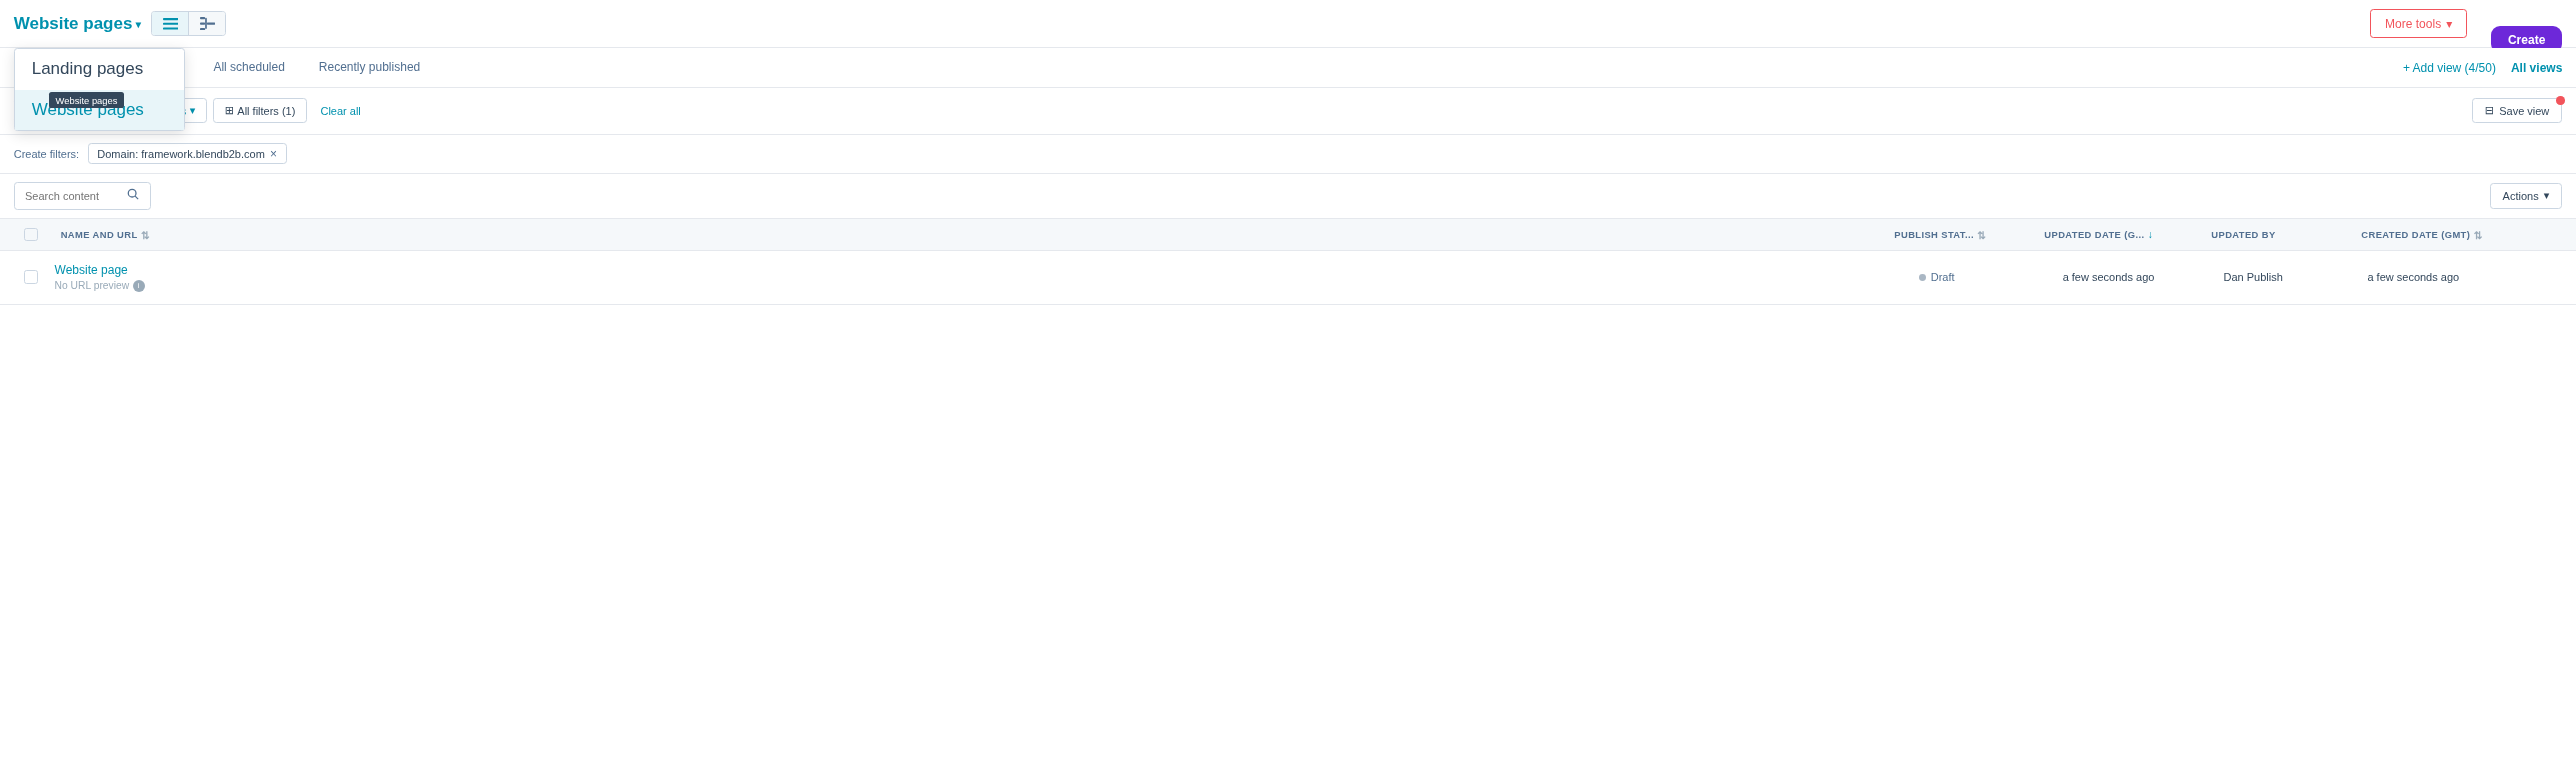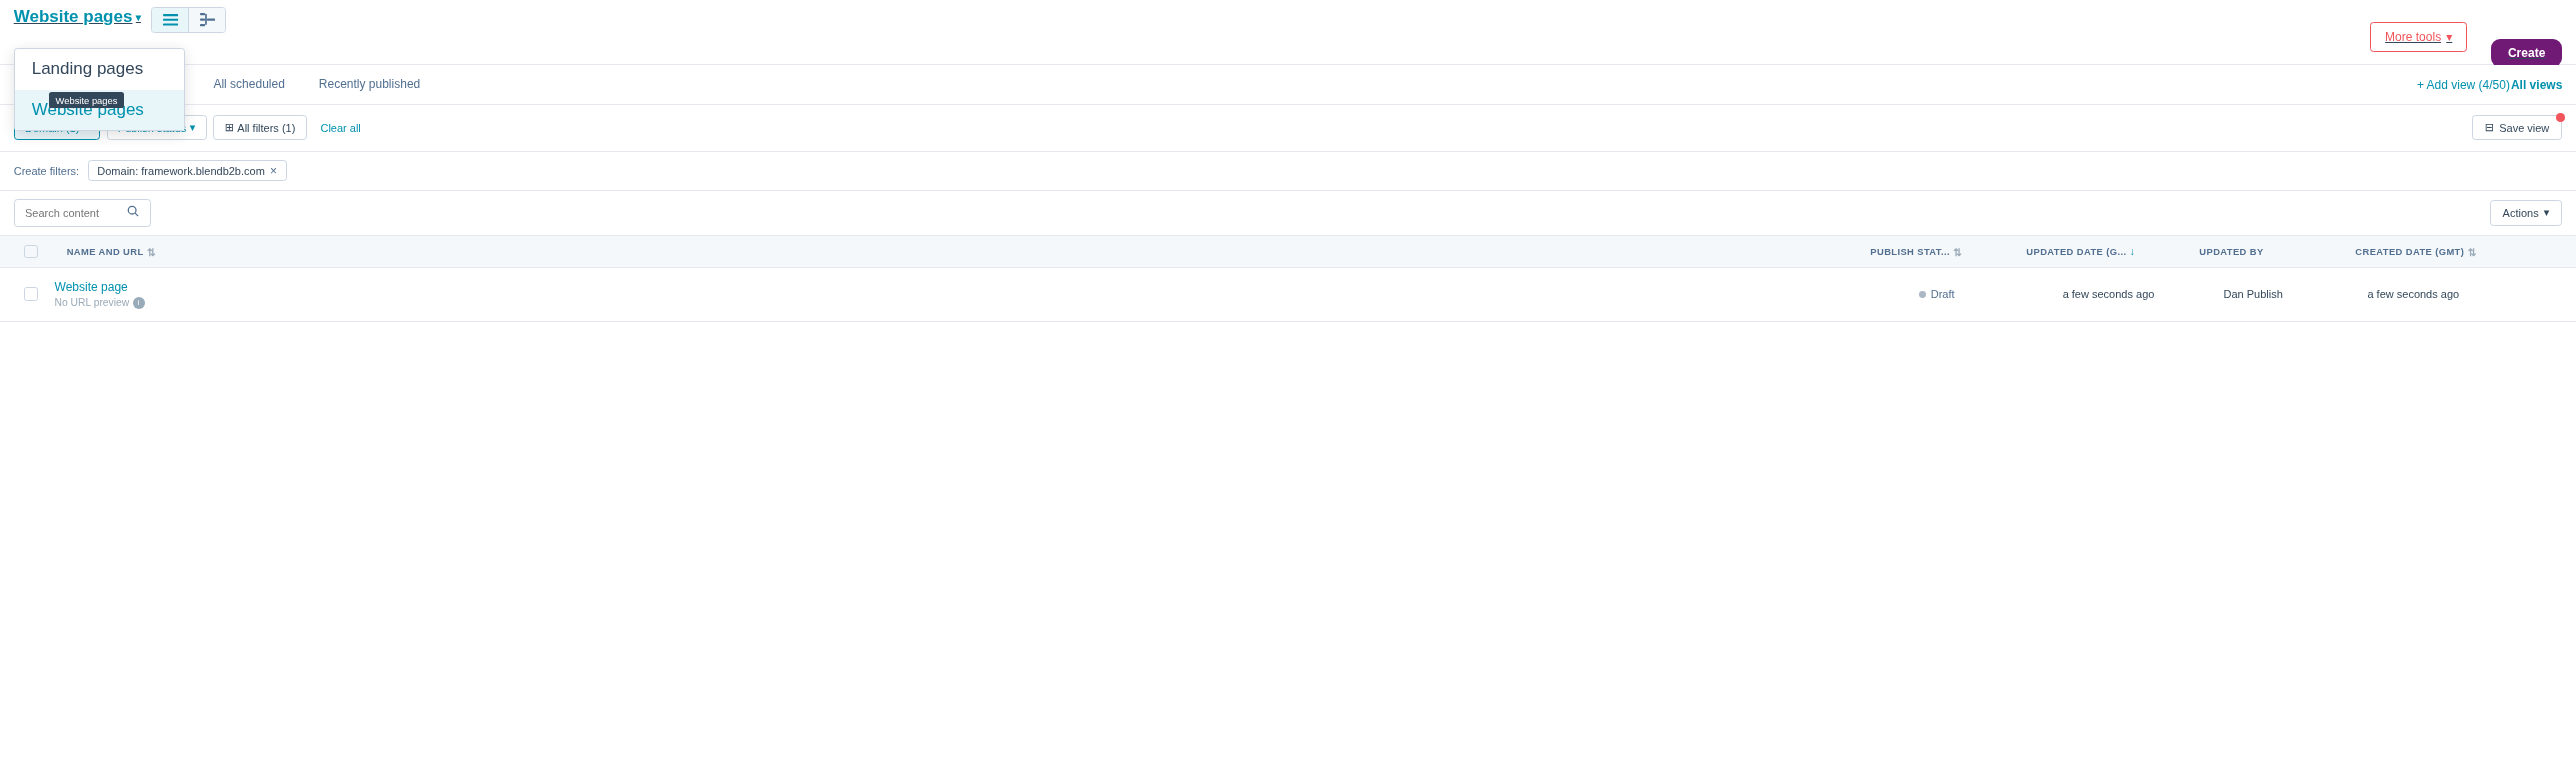--- a/index.html
+++ b/index.html
@@ -6,26 +6,25 @@
     body {
       font-family: -apple-system, BlinkMacSystemFont, 'Segoe UI', Helvetica, Arial, sans-serif;
       font-size: 12px;
       background: #fff;
       color: #33475b;
     }
 
     
     .top-bar {
       display: flex;
-      align-items: flex-start;
+      align-items: center;
       padding: 6.9px 13.7px;
       border-bottom: 0.9px solid #e5e8ed;
-      height: 65px;
+      height: 48px;
       position: relative;
-      text-decoration: underline;
     }
 
     .page-title {
       font-size: 17px;
       font-weight: 600;
       color: #0091ae;
       display: flex;
       align-items: center;
       gap: 3.4px;
       cursor: pointer;
@@ -80,21 +79,21 @@
       border-radius: 3.4px;
       cursor: pointer;
       font-size: 12px;
       font-weight: 500;
       display: flex;
       align-items: center;
       gap: 5.1px;
     }
 
     .btn-create {
-      background: #701a75;
+      background: #6d28d9;
       color: #fff;
       border: none;
       padding: 6.9px 17px;
       border-radius: 9px;
       cursor: pointer;
       font-size: 12px;
       font-weight: 600;
       margin-top: 32px;
     }
 
@@ -166,21 +165,21 @@
     .tab-up-arrow {
       font-size: 10.3px;
       color: #516f90;
       margin-left: 3.4px;
     }
 
     .tabs-right {
       margin-left: auto;
       display: flex;
       align-items: flex-end;
-      gap: 1px;
+      gap: 15px;
     }
 
     .add-view-btn {
       color: #0091ae;
       font-size: 12px;
       cursor: pointer;
       white-space: nowrap;
       font-weight: 500;
     }
 
@@ -363,21 +362,21 @@
       background: #fff;
     }
 
     .table-header {
       display: grid;
       grid-template-columns: 34px 1fr 137px 154px 137px 154px 34px;
       padding: 8.6px 13.7px;
       border-bottom: 0.9px solid #e5e8ed;
       background: #f5f8fa;
       align-items: center;
-      gap: 19px;
+      gap: 13px;
     }
 
     .th {
       font-size: 9.4px;
       font-weight: 700;
       color: #516f90;
       text-transform: uppercase;
       letter-spacing: 0.4px;
       display: flex;
       align-items: center;

